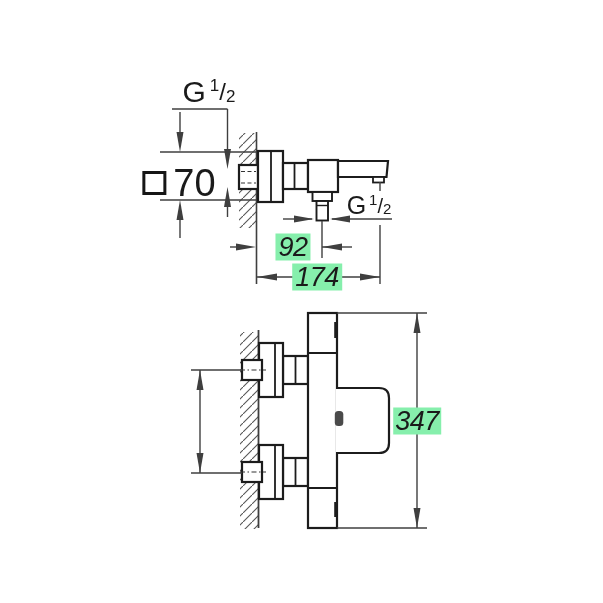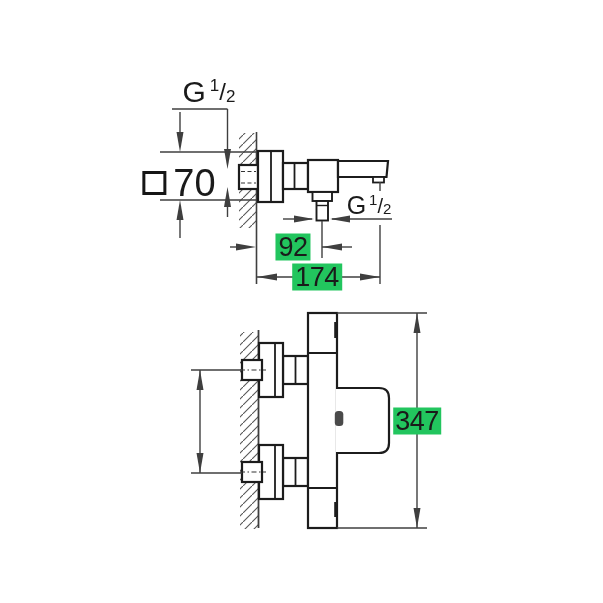--- a/index.html
+++ b/index.html
@@ -6,21 +6,21 @@
   .canvas{
     position:relative;width:603px;height:603px;background:#fff;
     font-family:"Liberation Sans",sans-serif;overflow:hidden;
   }
   .canvas svg{position:absolute;left:0;top:0;}
   .lbl{
     position:absolute;transform:translate(-50%,-50%);
     color:#1a1a1a;white-space:nowrap;line-height:1;z-index:2;
   }
   .dim{font-size:27px;letter-spacing:-0.5px;}
-  .bgw{background:#22c55e;padding:0 3px;}
+  .bgw{background:#86efac;padding:0 3px;font-style:italic;}
   .big70{display:flex;align-items:center;gap:7px;font-size:38px;}
   .sqbox{width:18px;height:18px;border:3px solid #161616;display:inline-block;}
   .g12{display:inline-flex;align-items:baseline;}
   .g12 .g{font-size:30px;letter-spacing:1px;}
   .g12 .num{font-size:17px;position:relative;top:-11px;margin-left:3px;}
   .g12 .sl{font-size:24px;position:relative;top:-2px;}
   .g12 .den{font-size:17px;position:relative;top:0px;}
   .g12.sm .g{font-size:25px;}
   .g12.sm .num{font-size:15px;top:-9px;margin-left:2px;}
   .g12.sm .sl{font-size:20px;top:-1px;}

